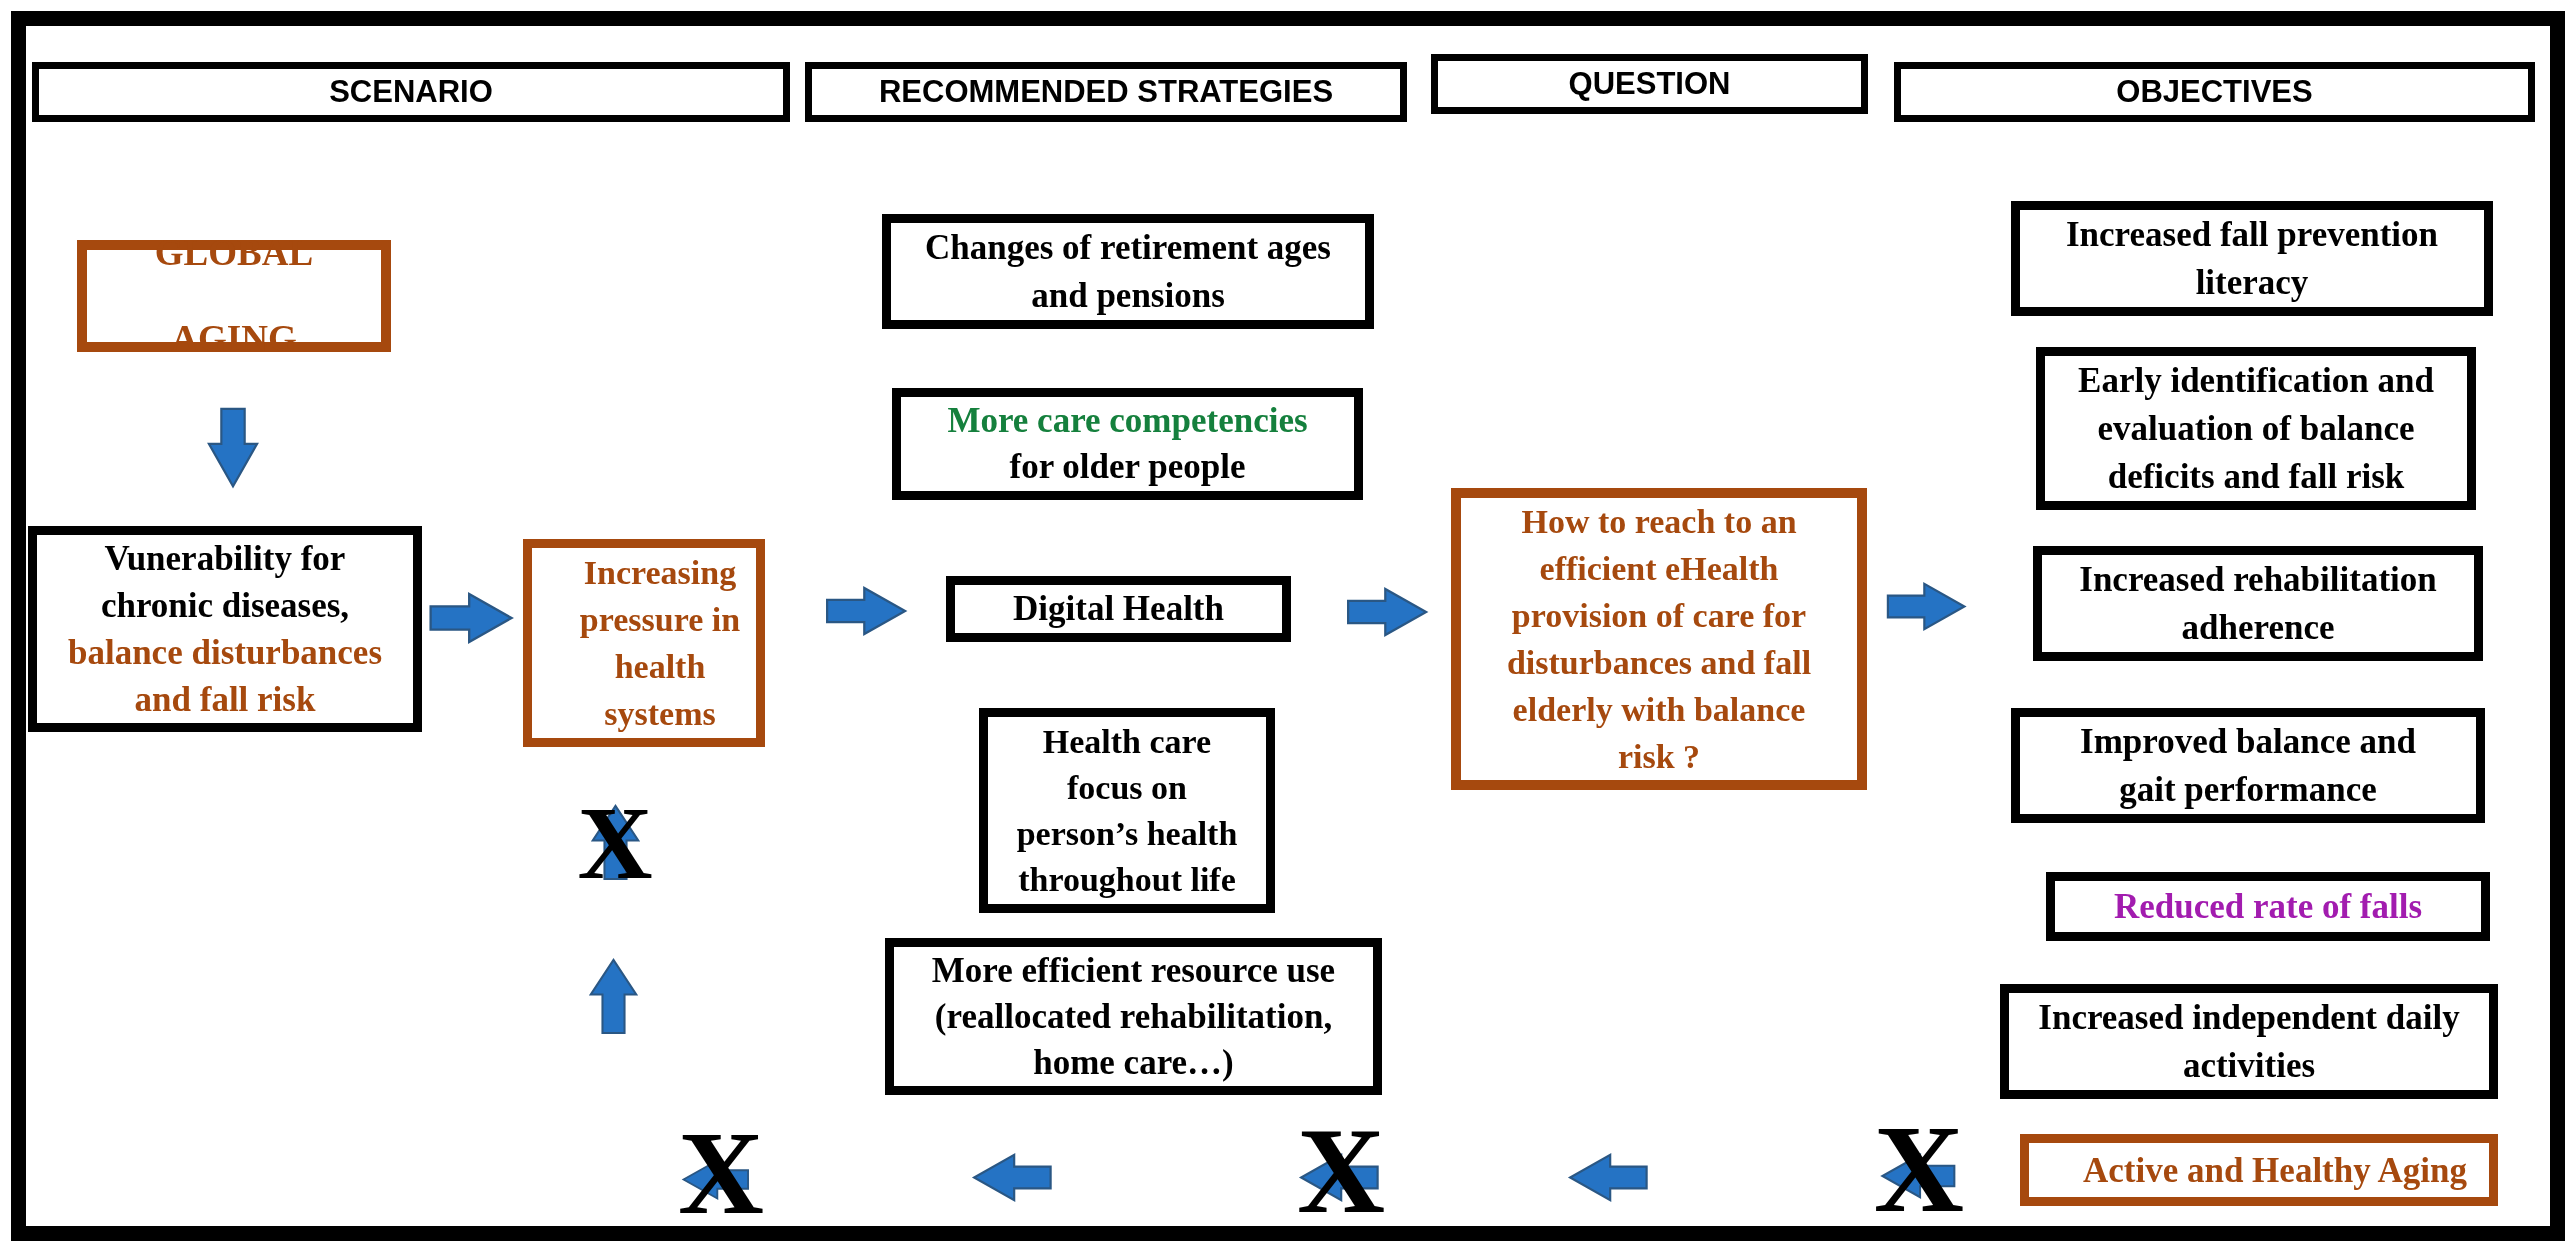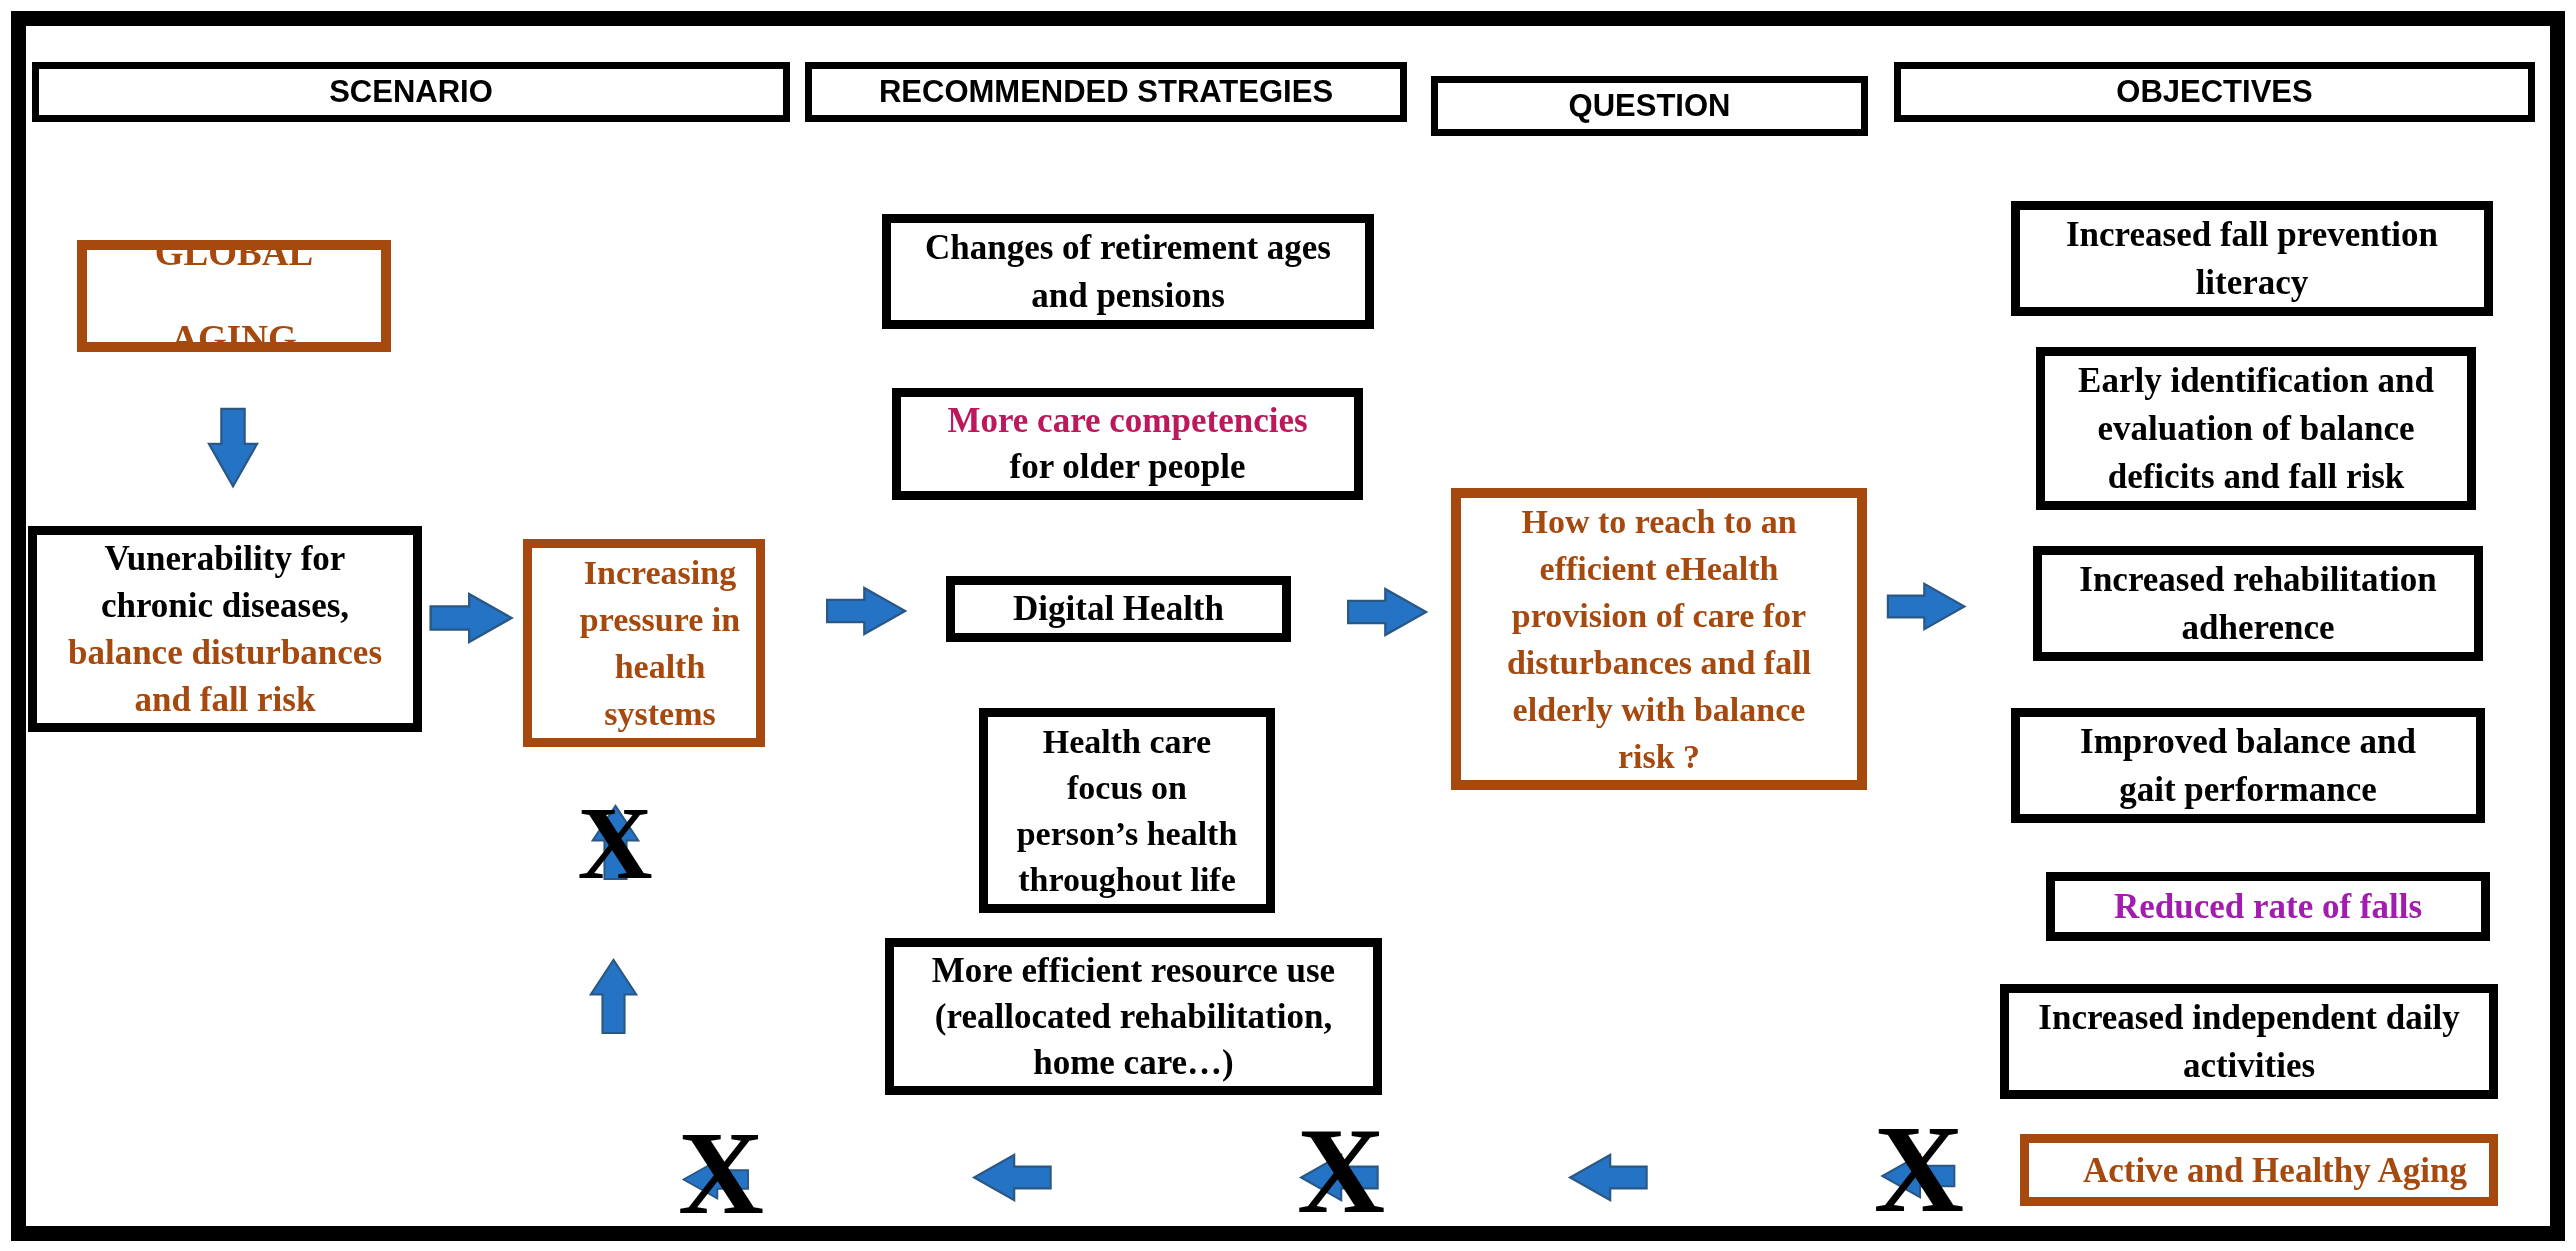--- a/index.html
+++ b/index.html
@@ -32,21 +32,21 @@
     font-family:"Liberation Serif", serif; font-weight:bold; color:#000;
   }
 </style>
 </head>
 <body>
 
 <div class="frame"></div>
 
 <div class="hdr" style="left:32px; top:62px; width:758px; height:60px;">SCENARIO</div>
 <div class="hdr" style="left:805px; top:62px; width:602px; height:60px;">RECOMMENDED STRATEGIES</div>
-<div class="hdr" style="left:1431px; top:76px; width:437px; height:60px;">QUESTION</div>
+<div class="hdr" style="left:1431px; top:54px; width:437px; height:60px;">QUESTION</div>
 <div class="hdr" style="left:1894px; top:62px; width:641px; height:60px;">OBJECTIVES</div>
 
 <div class="box br13" style="left:77px; top:240px; width:314px; height:112px; font-size:37px; line-height:46px;">
     <div class="line" style="color: rgb(166, 73, 14);">GLOBAL</div>
     <div class="line" style="color: rgb(166, 73, 14); margin-top: 40px;">AGING</div>
   </div>
 
 <div class="arrow" style="left:206px; top:406px; width:54px; height:83px;">
   <svg viewBox="0 0 74 110">
       <path d="M21 2 V50 H4 L37 108 L70 50 H53 V2 Z" fill="var(--blue)" stroke="var(--blue-dark)" stroke-width="3"></path>
@@ -85,21 +85,21 @@
       <path d="M21 108 V52 H4 L37 2 L70 52 H53 V108 Z" fill="var(--blue)" stroke="var(--blue-dark)" stroke-width="3"></path>
     </svg>
 </div>
 
 <div class="box bk" style="left:882px; top:214px; width:492px; height:115px;">
     <div class="line" style="color: rgb(0, 0, 0);">Changes of retirement ages</div>
     <div class="line" style="color: rgb(0, 0, 0);">and pensions</div>
   </div>
 
 <div class="box bk" style="left:892px; top:388px; width:471px; height:112px; line-height:46px;">
-    <div class="line" style="color: #be185d;">More care competencies</div>
+    <div class="line" style="color: #15803d;">More care competencies</div>
     <div class="line" style="color: rgb(0, 0, 0);">for older people</div>
   </div>
 
 <div class="arrow" style="left:825px; top:585px; width:83px; height:52px;">
   <svg viewBox="0 0 110 70">
       <path d="M2 20 H52 V4 L107 35 L52 66 V50 H2 Z" fill="var(--blue)" stroke="var(--blue-dark)" stroke-width="3"></path>
     </svg>
 </div>
 
 <div class="box bk" style="left:946px; top:576px; width:345px; height:66px;">

